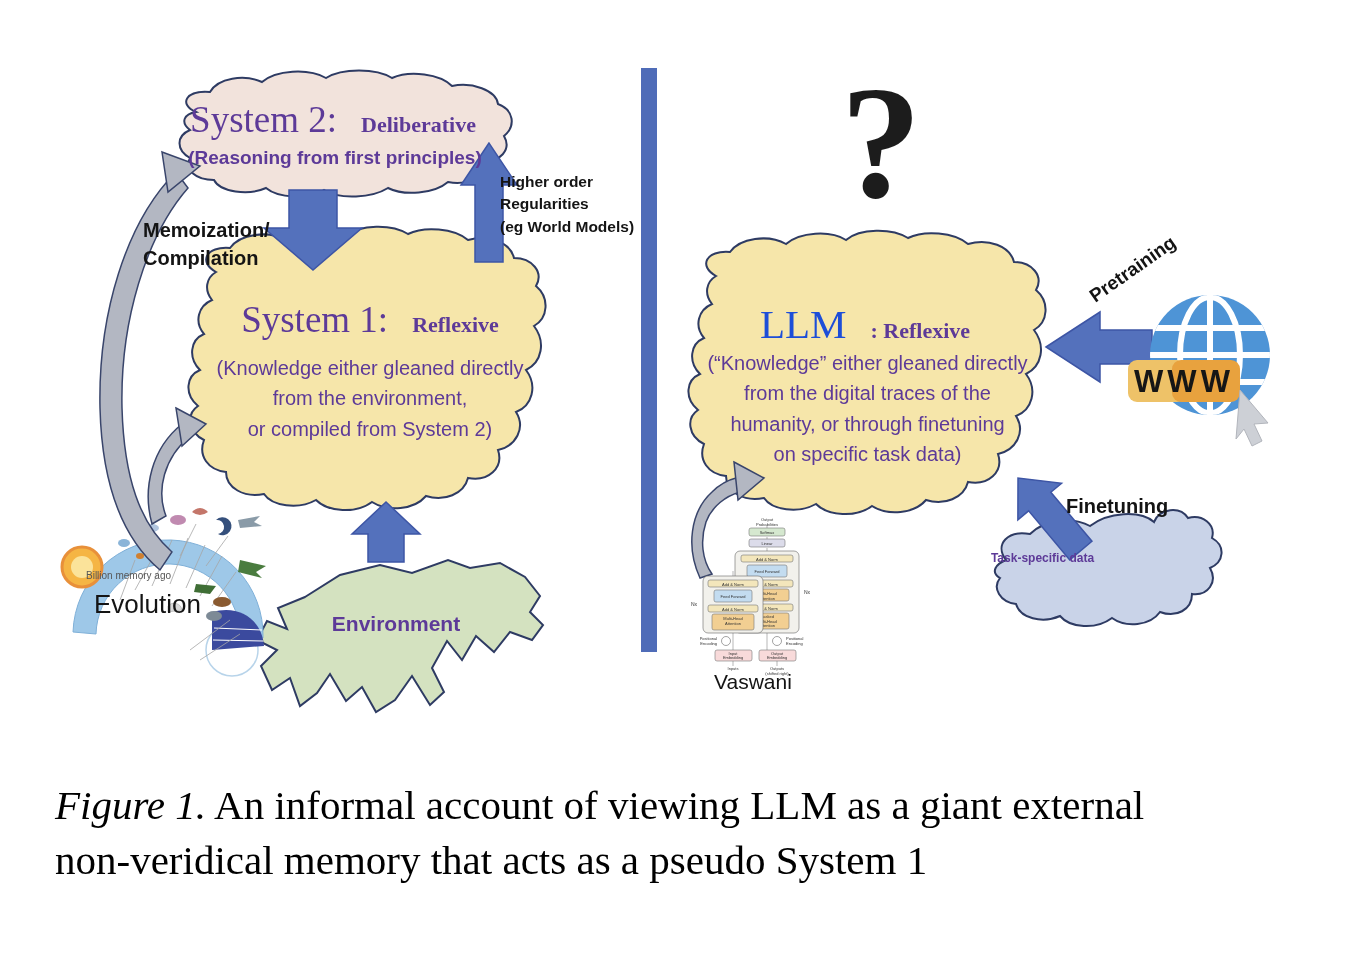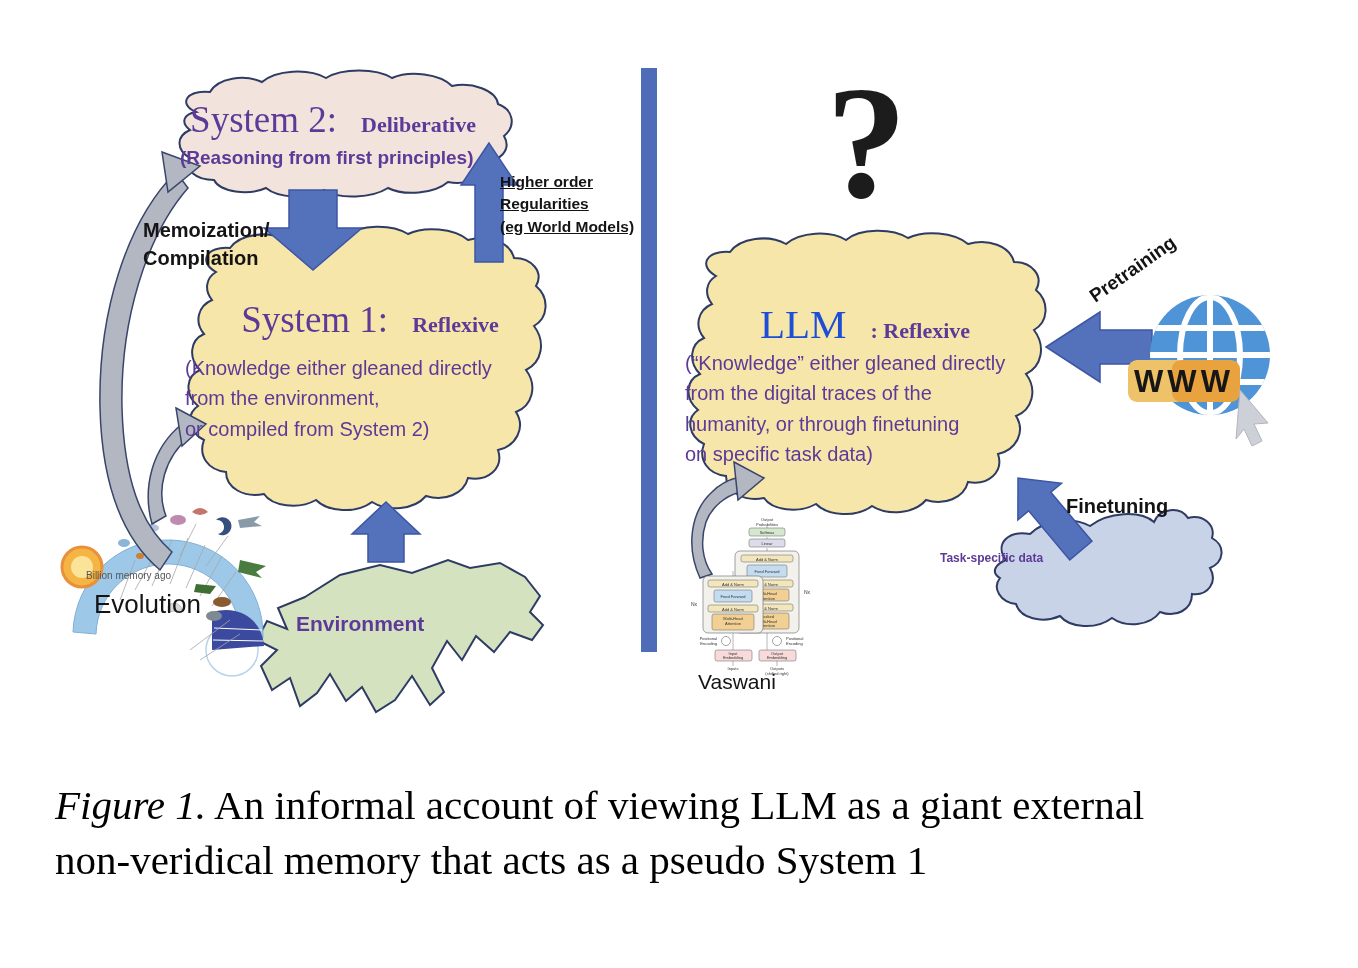--- a/index.html
+++ b/index.html
@@ -1,21 +1,21 @@
 <!DOCTYPE html>
 <html><head>
 <meta charset="utf-8">
 <style>
   html,body{margin:0;padding:0;background:#ffffff;}
   .canvas{position:relative;width:1358px;height:968px;background:#fff;overflow:hidden;
           font-family:"Liberation Sans",sans-serif;}
   svg.layer{position:absolute;left:0;top:0;z-index:1;}
   .txt{position:absolute;z-index:2;}
   .pre{white-space:pre-line;}
-  .center{}
+  .center{text-align:center;}
   .title-row{display:flex;align-items:baseline;justify-content:center;gap:24px;font-family:Liberation Serif, serif;}
   .big-title{font-size:37px;color:#5d3a98;}
   .llm-title{font-size:41px;color:#1d4ed8;}
   .sub-title{font-size:22px;font-weight:700;color:#5d3a98;}
   .blob-caption{font-size:19px;font-weight:700;color:#5d3a98;}
   .body-text{font-size:20px;color:#5d3a98;line-height:1.52;}
   .label-bold{font-size:20px;font-weight:700;color:#141414;line-height:1.42;}
   .small-label{font-size:15.5px;font-weight:700;color:#141414;line-height:1.45;}
   .qmark{font-family:"Liberation Serif",serif;font-weight:700;font-size:162px;color:#1c1c1c;line-height:1;}
   .caption{font-family:"Liberation Serif",serif;font-size:41px;color:#000;line-height:1.33;}
@@ -227,21 +227,21 @@
 
   <div class="txt title-row" style="left:168px;top:98px;width:330px;">
     <span class="big-title">System 2:</span>
     <span class="sub-title">Deliberative</span>
   </div>
   <div class="txt blob-caption center" style="left:180px;top:147px;width:310px;">(Reasoning from first principles)</div>
 
   <div class="txt label-bold pre" style="left:143px;top:216px;">Memoization/
 Compilation</div>
 
-  <div class="txt small-label pre" style="left:500px;top:171px;text-decoration:underline;">Higher order
+  <div class="txt small-label pre" style="left:500px;top:171px;">Higher order
 Regularities
 (eg World Models)</div>
 
   <div class="txt title-row" style="left:195px;top:298px;width:350px;">
     <span class="big-title">System 1:</span>
     <span class="sub-title">Reflexive</span>
   </div>
   <div class="txt body-text pre center" style="left:185px;top:353px;width:370px;">(Knowledge either gleaned directly
 from the environment,
 or compiled from System 2)</div>

